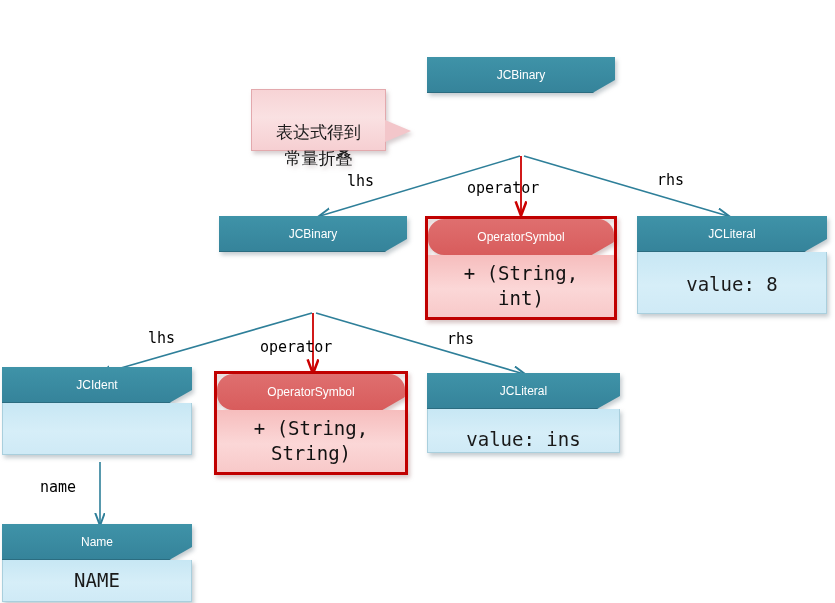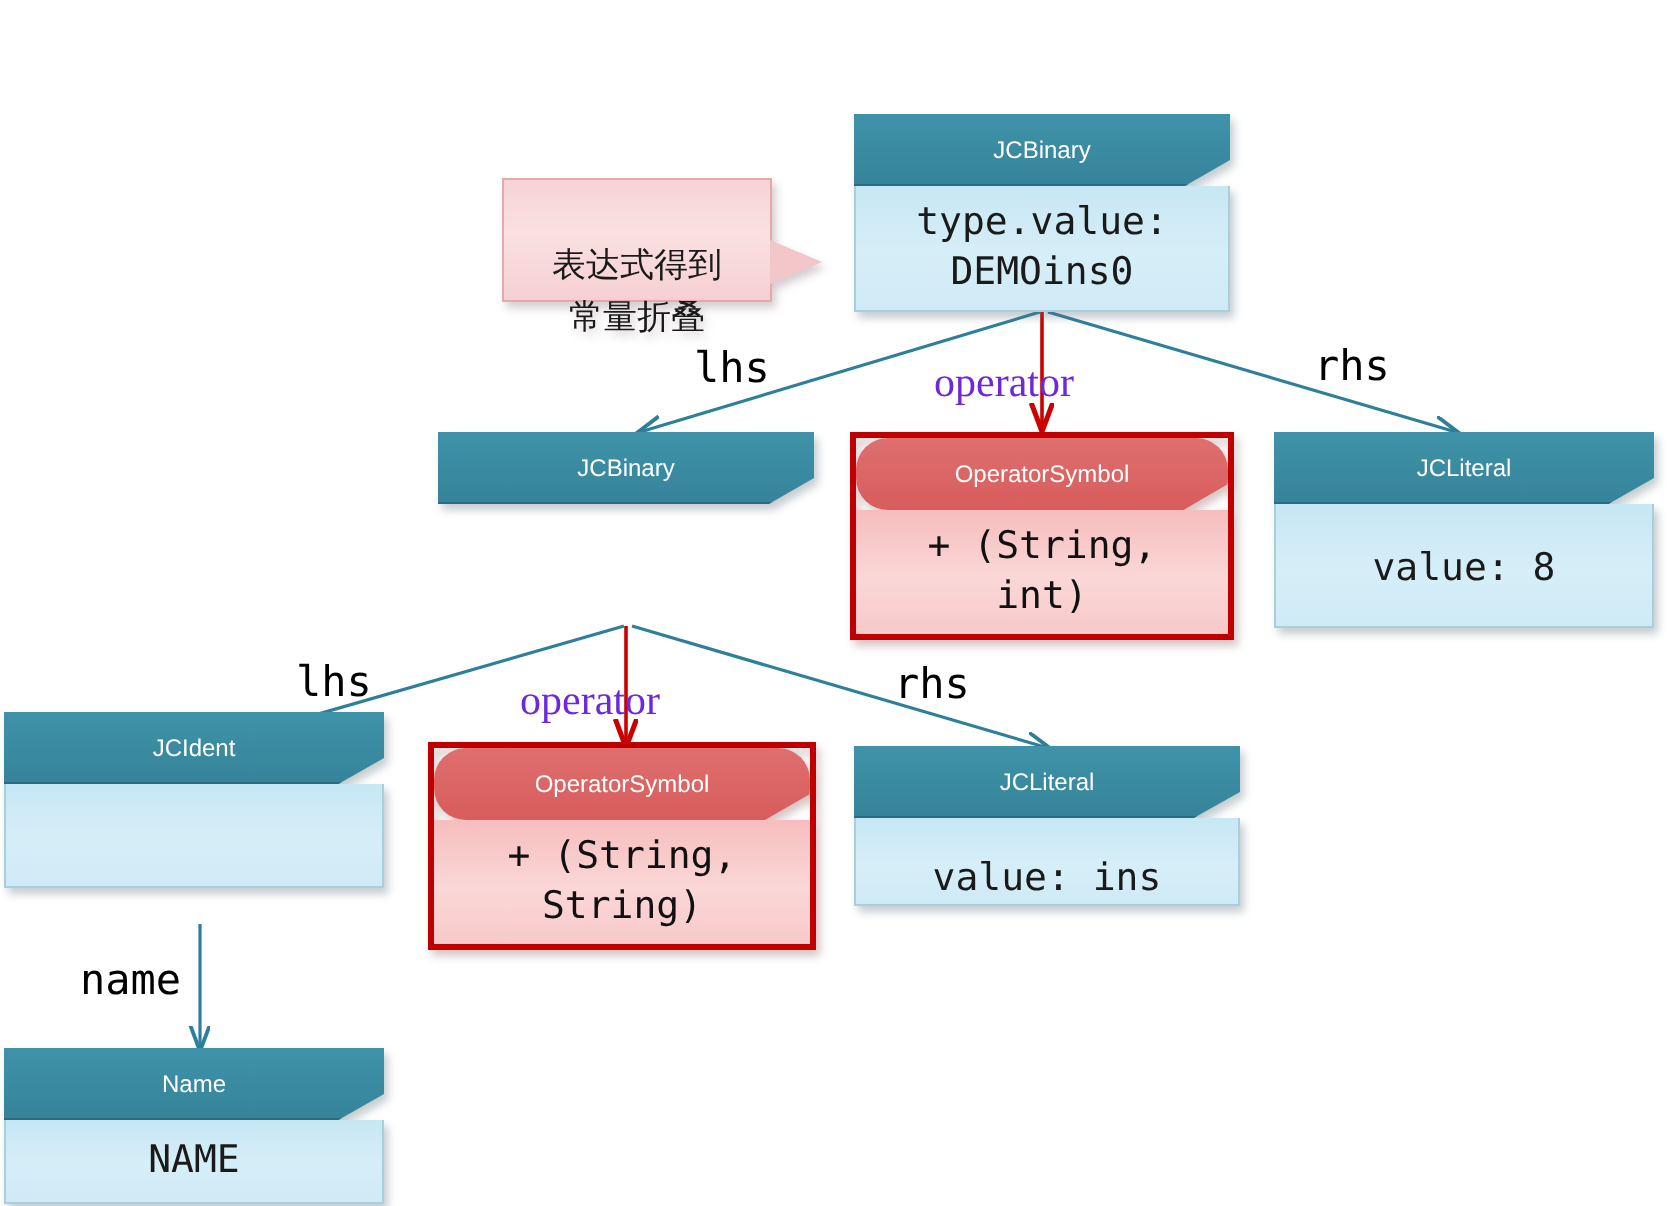--- a/index.html
+++ b/index.html
@@ -109,27 +109,26 @@
     width: 0;
     height: 0;
     border-top: 11px solid transparent;
     border-bottom: 11px solid transparent;
     border-left: 26px solid #f3c6ca;
   }
   
   .edge-label {
     position: absolute;
     font-family: "DejaVu Sans Mono", monospace;
-    font-size: 21px;
+    font-size: 15px;
     color: #000000;
     white-space: nowrap;
   }
   .edge-label.red {
-    color: #6d28d9;
-    font-family: Liberation Serif, serif;
+    color: #000000;
   }
 </style>
 </head>
 <body>
 
 <div id="canvas">
 
   <svg id="edges" viewBox="0 0 835 603" width="835" height="603" xmlns="http://www.w3.org/2000/svg">
     <defs>
       <marker id="arrow-teal" markerWidth="9" markerHeight="9" refX="7" refY="3.2" orient="auto" markerUnits="strokeWidth">
@@ -156,40 +155,38 @@
   </svg>
 
   <div class="callout" style="left:251px; top:89px; width:135px; height:62px;">
     <span>表达式得到
 常量折叠</span>
     <span class="callout-tail"></span>
   </div>
 
   <div class="node teal" style="left:427px; top:57px; width:188px;">
     <div class="node-header">JCBinary</div>
-    <div class="node-body body-red" style="height:63px;">type.value:
-DEMOins0</div>
   </div>
 
   <div class="node teal" style="left:219px; top:216px; width:188px;">
     <div class="node-header">JCBinary</div>
   </div>
 
   <div class="node red" style="left:425px; top:216px; width:192px;">
     <div class="node-header">OperatorSymbol</div>
     <div class="node-body" style="height:62px;">+ (String,
 int)</div>
   </div>
 
   <div class="node teal" style="left:637px; top:216px; width:190px;">
     <div class="node-header">JCLiteral</div>
     <div class="node-body" style="height:62px; padding-top:20px;">value: 8</div>
   </div>
 
-  <div class="node teal" style="left:2px; top:356px; width:190px;">
+  <div class="node teal" style="left:2px; top:367px; width:190px;">
     <div class="node-header">JCIdent</div>
     <div class="node-body" style="height:52px;"></div>
   </div>
 
   <div class="node red" style="left:214px; top:371px; width:194px;">
     <div class="node-header">OperatorSymbol</div>
     <div class="node-body" style="height:62px;">+ (String,
 String)</div>
   </div>
 

